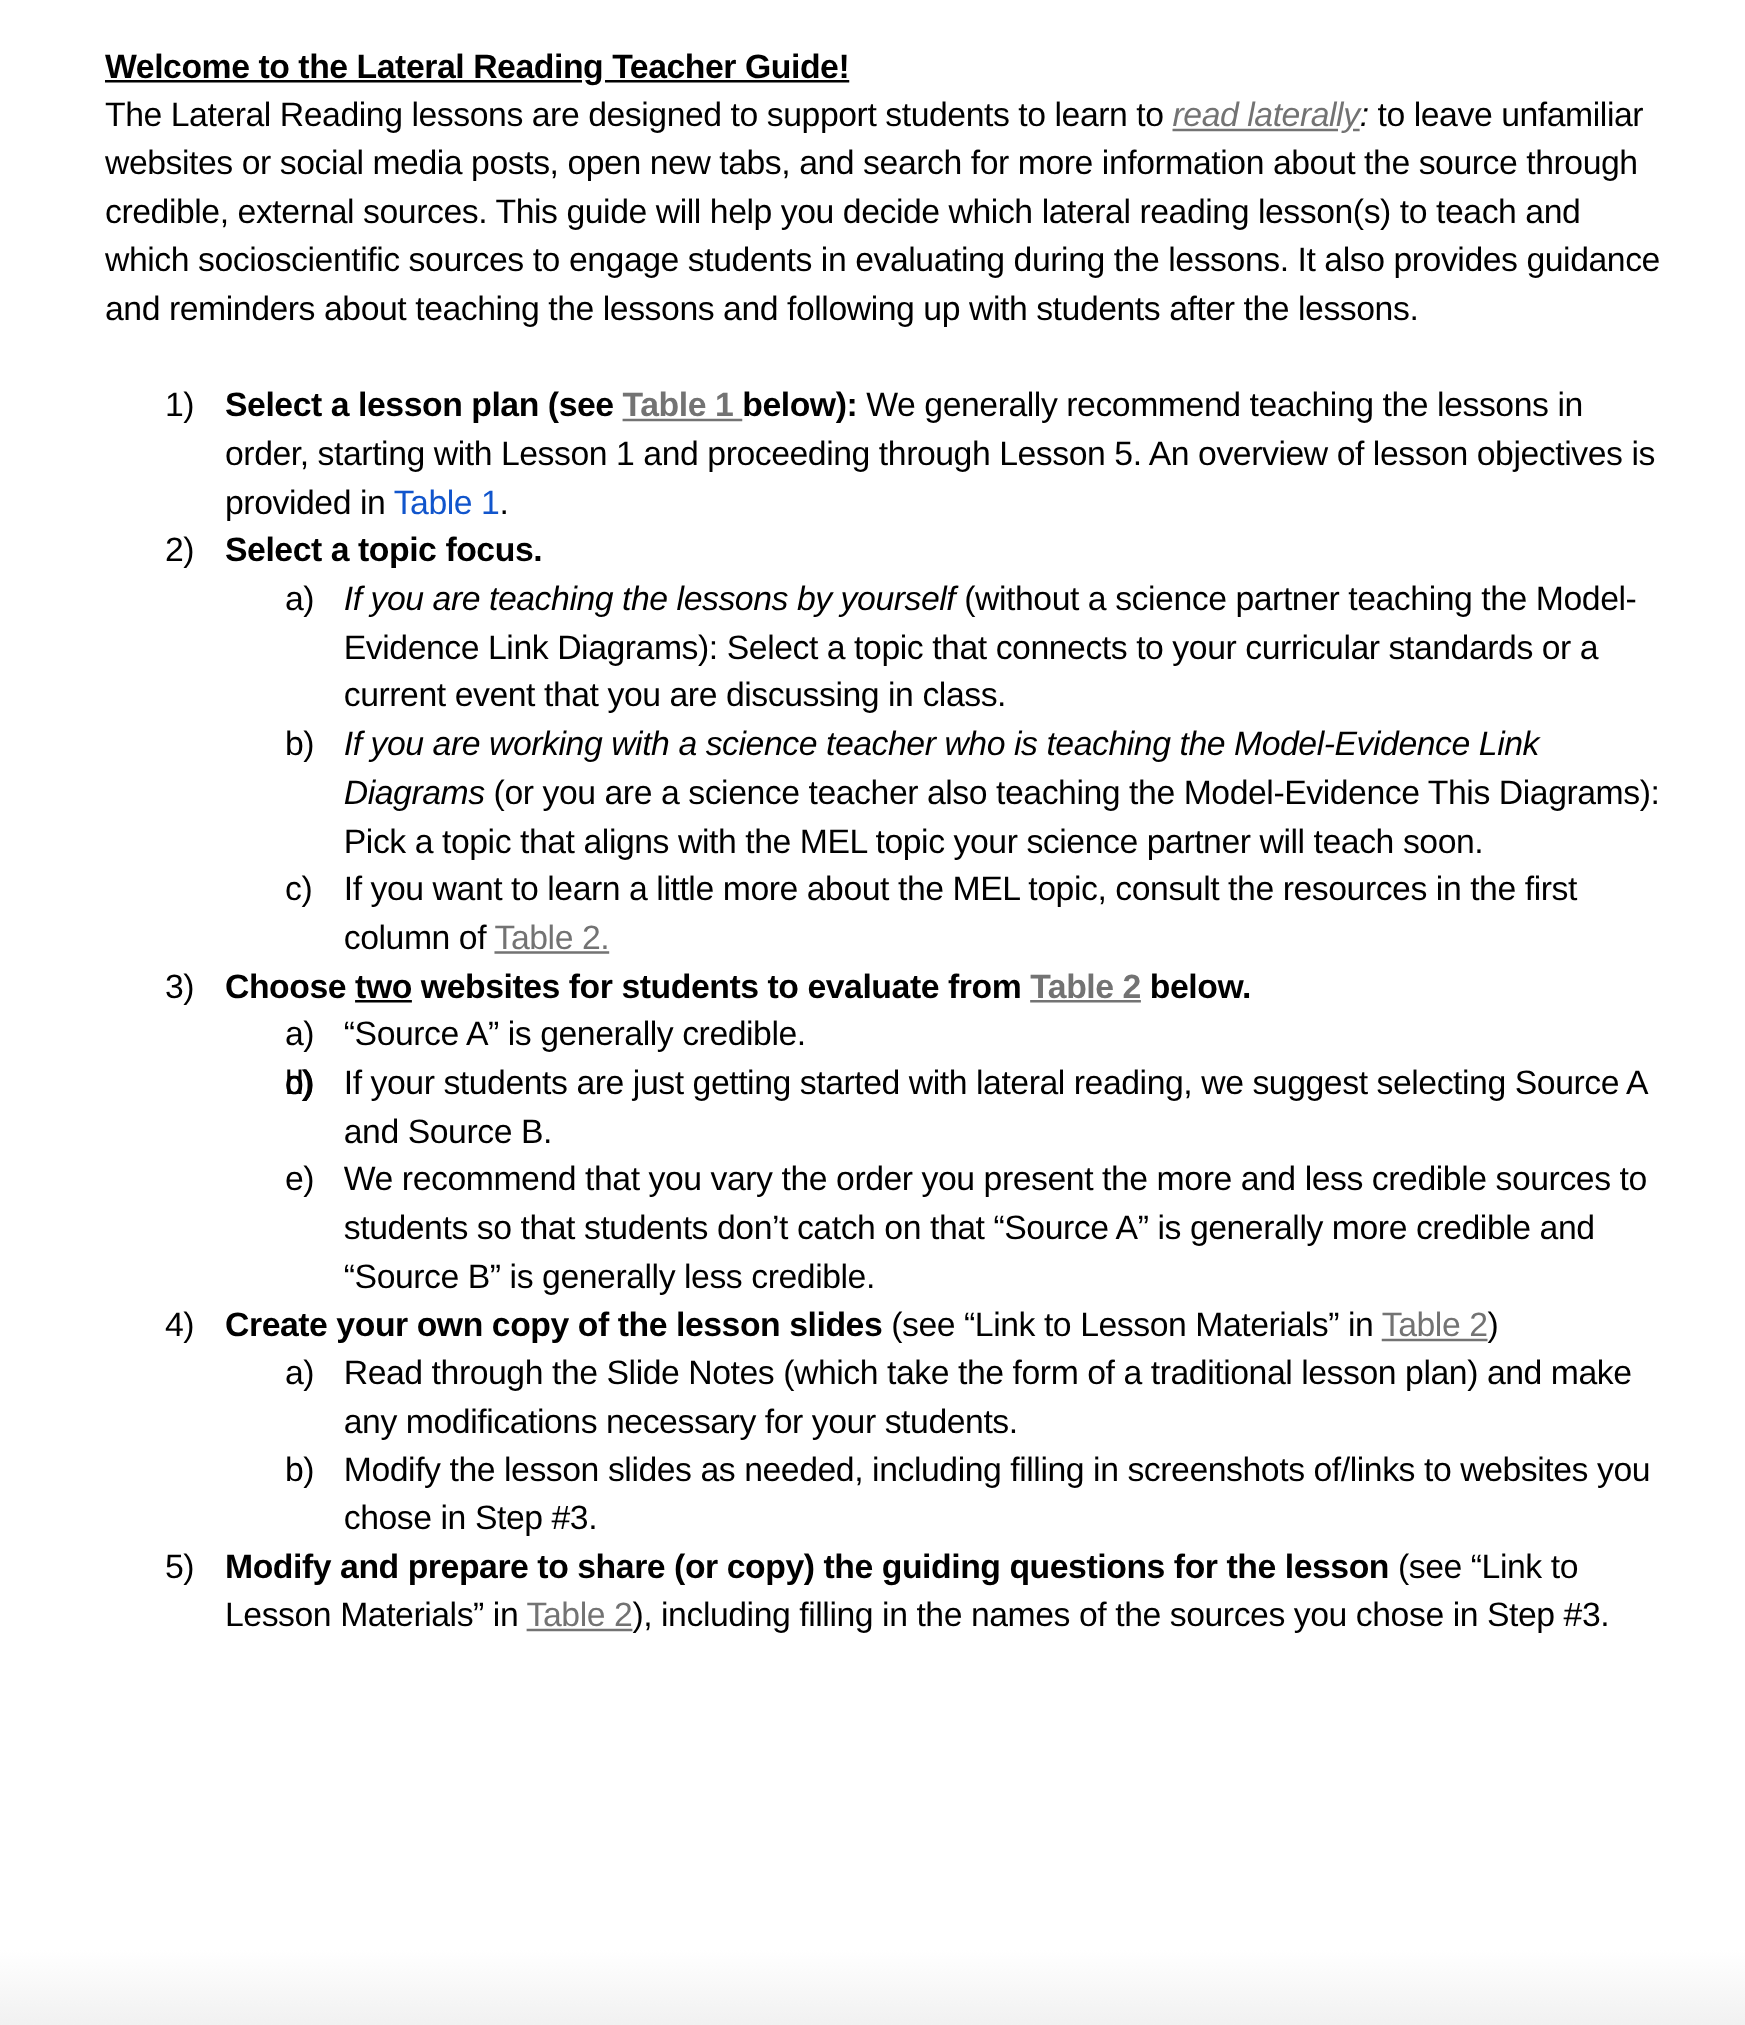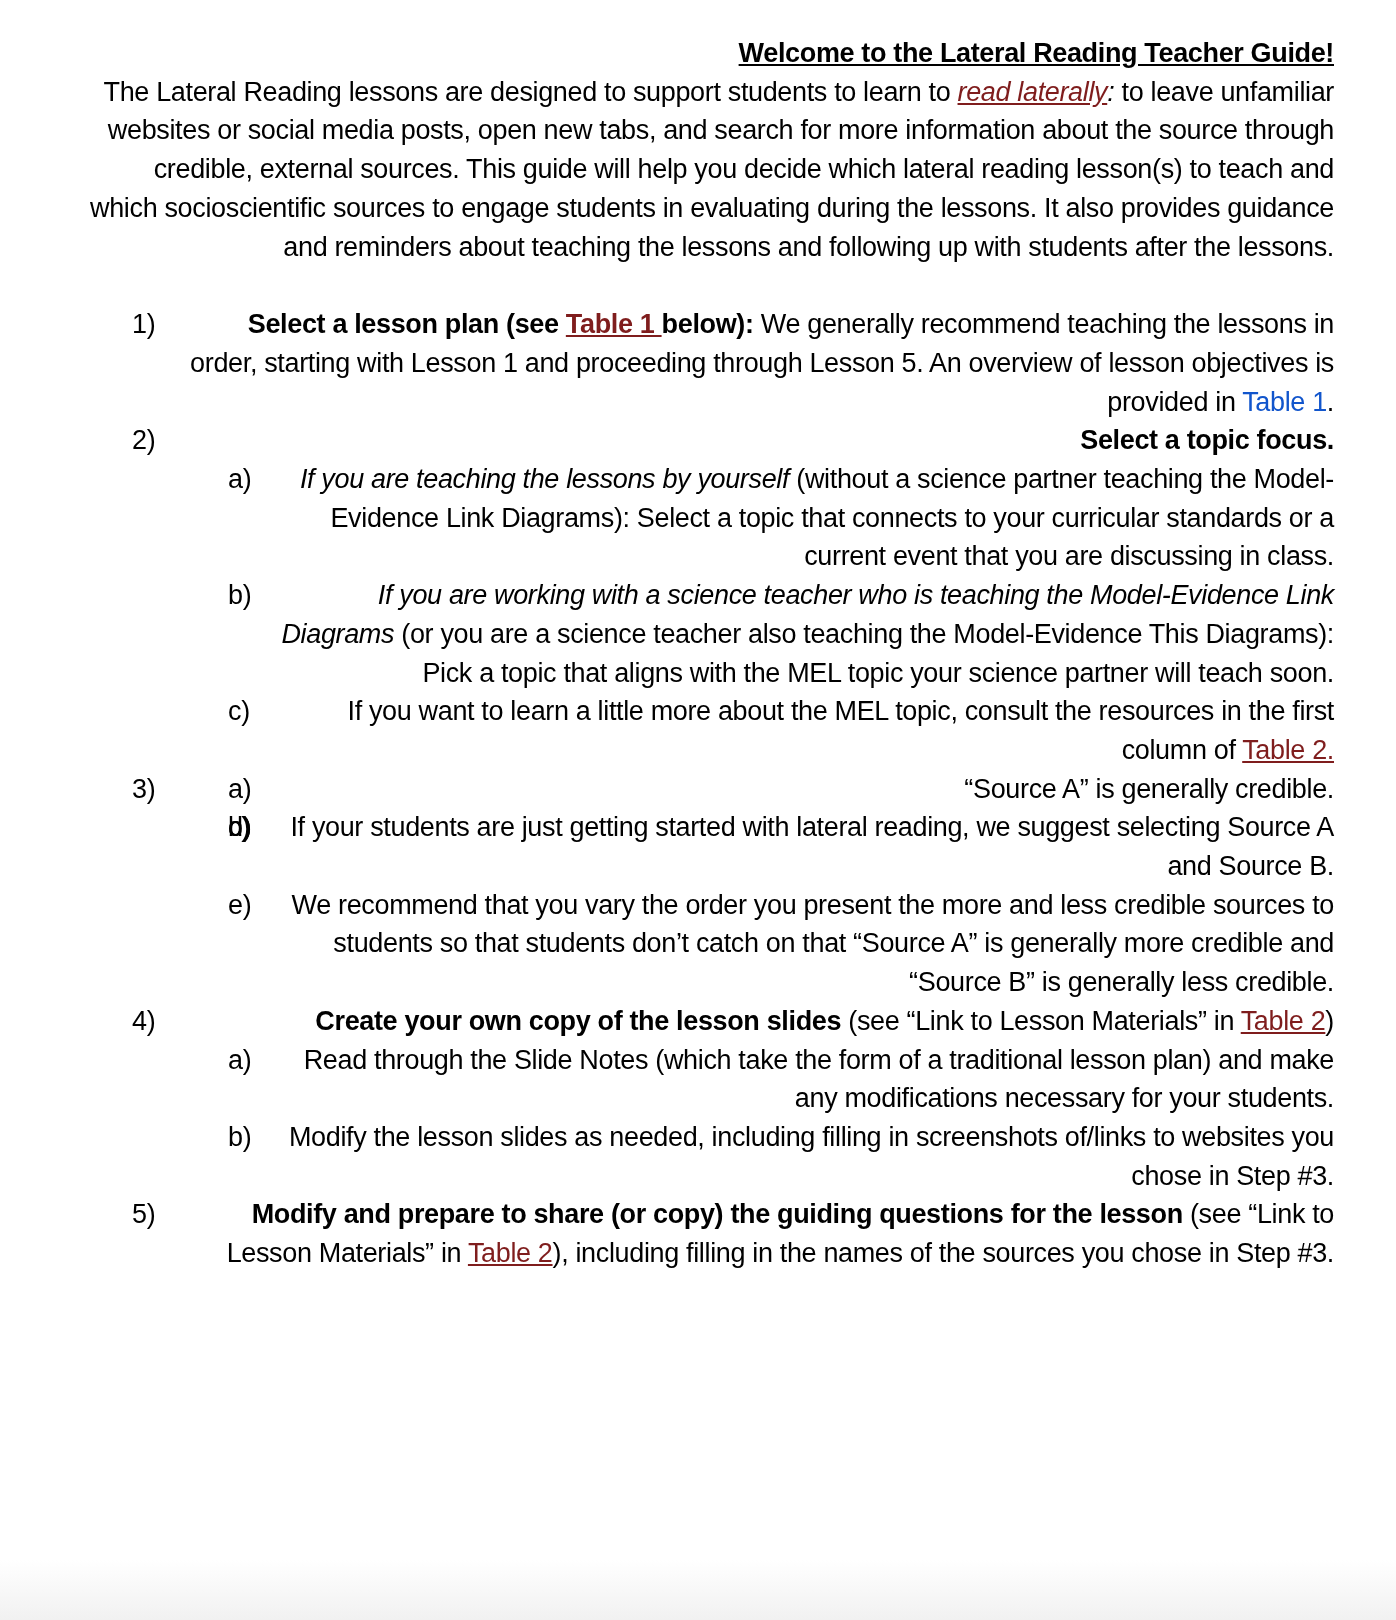--- a/index.html
+++ b/index.html
@@ -16,21 +16,20 @@
     color: #000000;
   }
   .page {
     position: absolute;
     left: 84px;
     top: 34px;
     width: 1250px;
     font-size: 27px;
     line-height: 38.7px;
     letter-spacing: -0.35px;
-    text-align: right;
   }
   .title {
     font-weight: bold;
     text-decoration: underline;
   }
   .intro { margin: 0; }
   .spacer { height: 39px; }
   .section-head {
     font-weight: bold;
     text-decoration: underline;
@@ -52,21 +51,21 @@
   }
   .li2 > .num {
     position: absolute;
     left: 144px;
     top: 0;
   }
   .b { font-weight: bold; }
   .i { font-style: italic; }
   .u { text-decoration: underline; }
   .link {
-    color: #7f1d1d;
+    color: #737373;
     text-decoration: underline;
     cursor: pointer;
   }
   .link-plain {
     color: #1155cc;
     text-decoration: none;
     cursor: pointer;
   }
   .bottom-fade {
     position: absolute;
@@ -108,20 +107,21 @@
       <span class="num">b)</span>
       <span class="i">If you are working with a science teacher who is teaching the Model-Evidence Link Diagrams</span><span> (or you are a science teacher also teaching the Model-Evidence This Diagrams): Pick a topic that aligns with the MEL topic your science partner will teach soon.</span>
     </li>
     <li class="li2">
       <span class="num">c)</span>
       <span>If you want to learn a little more about the MEL topic, consult the resources in the first column of </span><span class="link">Table 2.</span>
     </li>
 
     <li class="li1">
       <span class="num">3)</span>
+      <span class="b"><span>Choose </span><span class="u">two</span><span> websites for students to evaluate from </span><span class="link">Table 2</span><span> below.</span></span>
     </li>
     <li class="li2">
       <span class="num">a)</span>
       <span>“Source A” is generally credible.</span>
     </li>
     <li class="li2">
       <span class="num">b)</span>
     </li>
     <li class="li2">
       <span class="num">c)</span>

